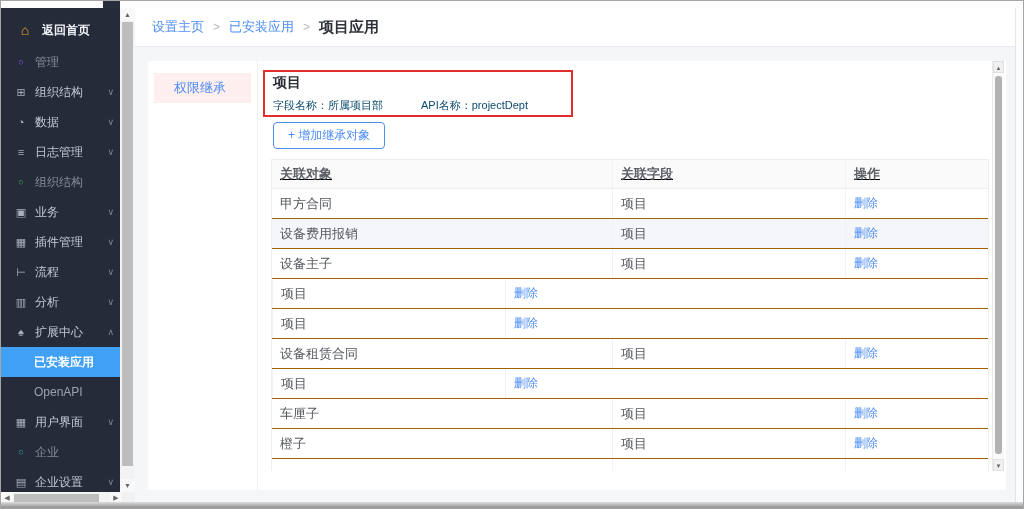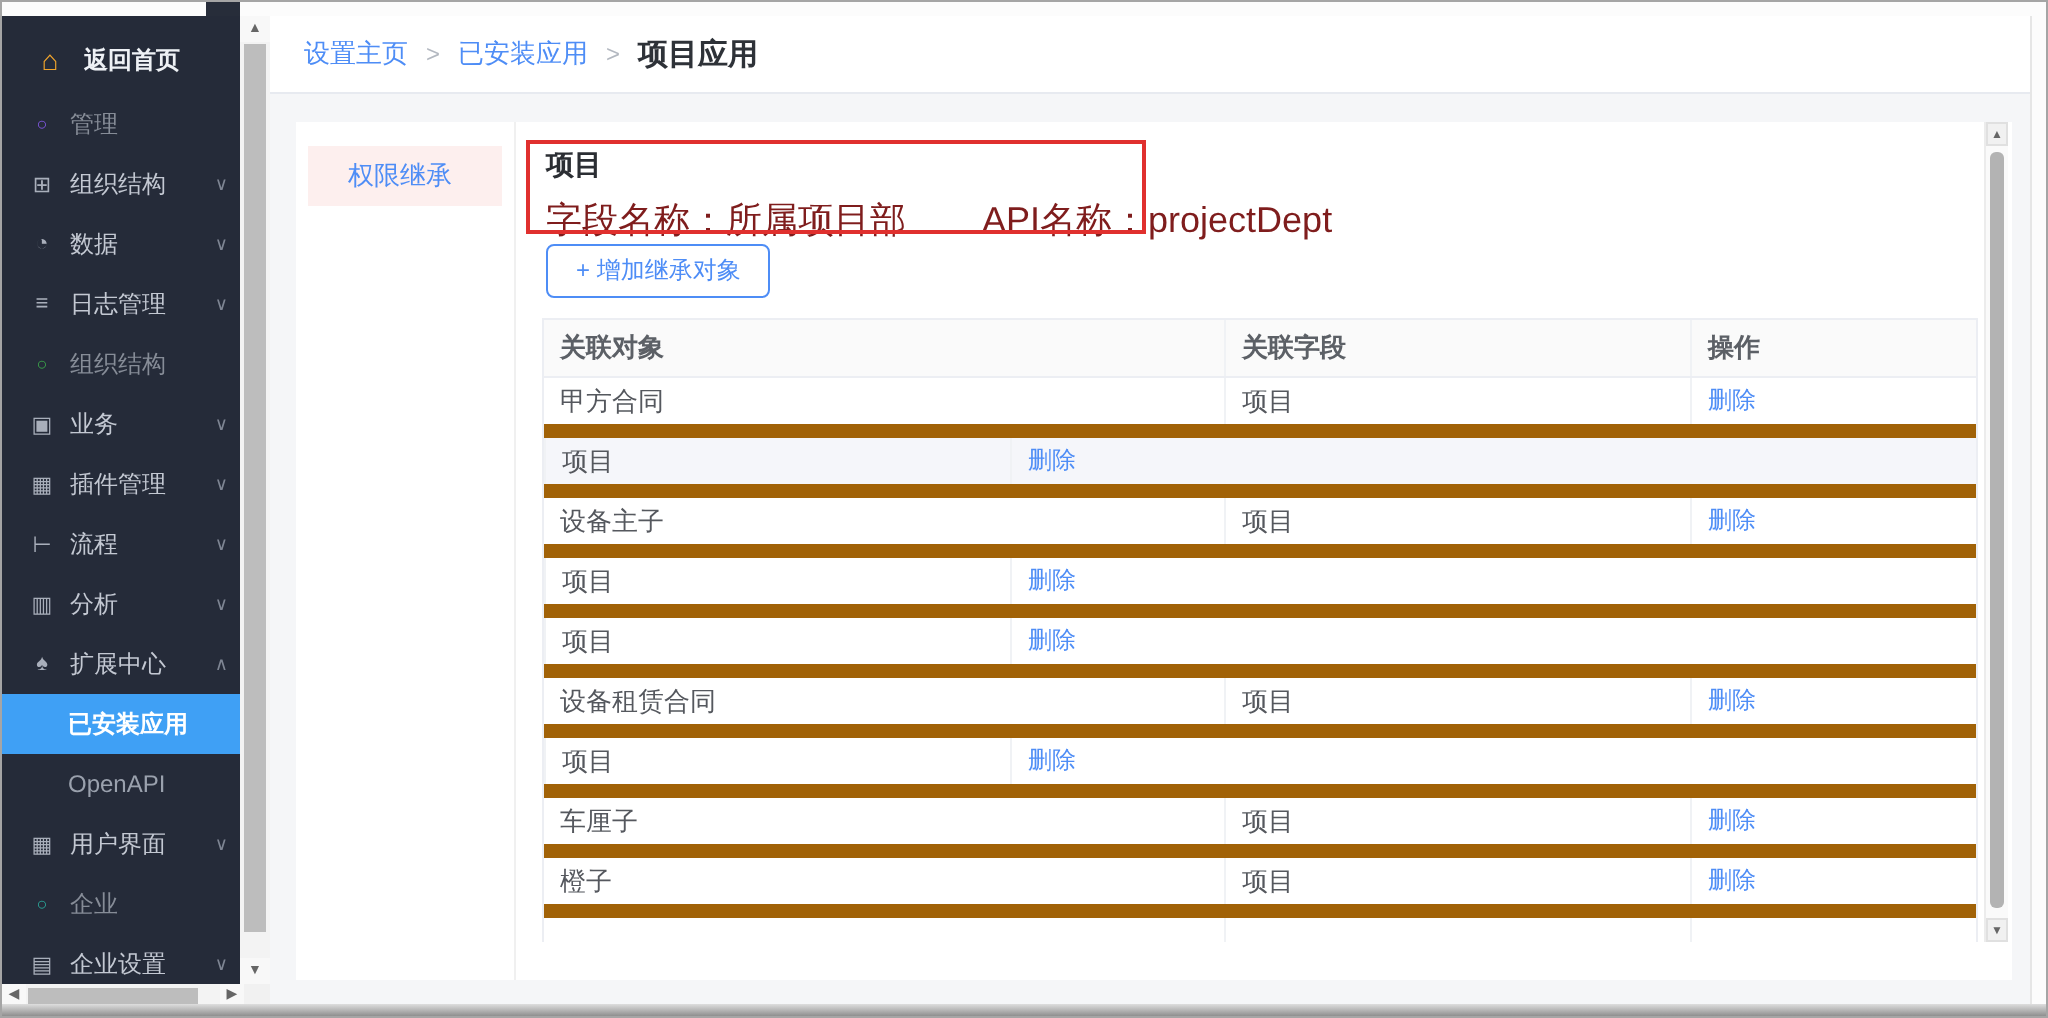--- a/index.html
+++ b/index.html
@@ -55,36 +55,36 @@
   .card { position:absolute; left:13px; top:53px; width:858px; height:429px; background:#fff; }
 
   .panel { position:absolute; left:0; top:0; width:110px; height:429px; border-right:1px solid #f0f0f0; }
   .panel-item { position:absolute; left:6px; top:12px; width:97px; height:30px; line-height:30px;
                 background:var(--panel-selected-bg); color:var(--accent-blue); font-size:13px;
                 padding-left:20px; cursor:pointer; }
 
   .red-box { position:absolute; left:115px; top:9px; width:310px; height:47px;
              border:2px solid var(--annotation-red); z-index:5; pointer-events:none; }
   .section-title { position:absolute; left:125px; top:13px; font-size:14px; font-weight:bold; color:#2b2e33; }
-  .section-meta { position:absolute; left:125px; top:37px; font-size:18px; color:#7f1d1d; }
+  .section-meta { position:absolute; left:125px; top:37px; font-size:11px; color:#0c4a6e; }
   .section-meta .pair2 { margin-left:38px; }
 
   .add-btn { position:absolute; left:125px; top:61px; height:27px; padding:0 14px; background:#fff;
              border:1px solid var(--accent-blue); border-radius:4px; color:var(--accent-blue);
              font-size:12px; font-family:inherit; cursor:pointer; }
 
   .table-wrap { position:absolute; left:123px; top:98px; width:718px; height:312px; overflow:hidden;
                 border-left:1px solid #eceef3; border-right:1px solid #eceef3; }
   .t-head { display:flex; height:30px; background:#fafafa; border-top:1px solid #eceef3;
-            border-bottom:1px solid #eceef3; }
+            border-bottom:1px solid #eceef3;text-decoration:underline; }
   .t-head .cell { font-weight:bold; color:#5c6066; }
   .cell { font-size:13px; color:#55585e; display:flex; align-items:center; padding-left:8px; }
   .col1 { width:340px; } .col2 { width:233px; border-left:1px solid #f0f2f5; }
   .col3 { width:143px; border-left:1px solid #f0f2f5; }
-  .t-row { display:flex; height:30px; border-bottom:7px solid #a16207; background:#fff; }
+  .t-row { display:flex; height:30px; border-bottom:1px solid #a16207; background:#fff; }
   .t-row.hl { background:#f5f6fa; }
   .t-row.partial { height:12px; border-bottom:none; }
   .del-link { color:var(--accent-blue); font-size:12px; cursor:pointer; }
 
   .card-vscroll { position:absolute; left:844px; top:0; width:12px; height:410px; background:#fafafa;
                   border-left:1px solid #ececec; }
   .card-vscroll .arr { position:absolute; left:0; width:11px; height:12px; color:#666; font-size:6px;
                        text-align:center; line-height:12px; background:#f1f1f1; border:1px solid #e0e0e0; }
   .card-vscroll .arr.up { top:0; } .card-vscroll .arr.dn { bottom:0; }
   .card-vscroll .thumb { position:absolute; left:2px; top:15px; width:7px; height:378px;
@@ -225,20 +225,21 @@
           </div>
         <div id="table-body">
             <div class="t-row">
               <div class="cell col1">甲方合同</div>
               <div class="cell col2">项目</div>
               <div class="cell col3">
                 <span class="del-link">删除</span>
               </div>
             </div>
             <div class="t-row hl">
+              <div class="cell col1">设备费用报销</div>
               <div class="cell col2">项目</div>
               <div class="cell col3">
                 <span class="del-link">删除</span>
               </div>
             </div>
             <div class="t-row">
               <div class="cell col1">设备主子</div>
               <div class="cell col2">项目</div>
               <div class="cell col3">
                 <span class="del-link">删除</span>

